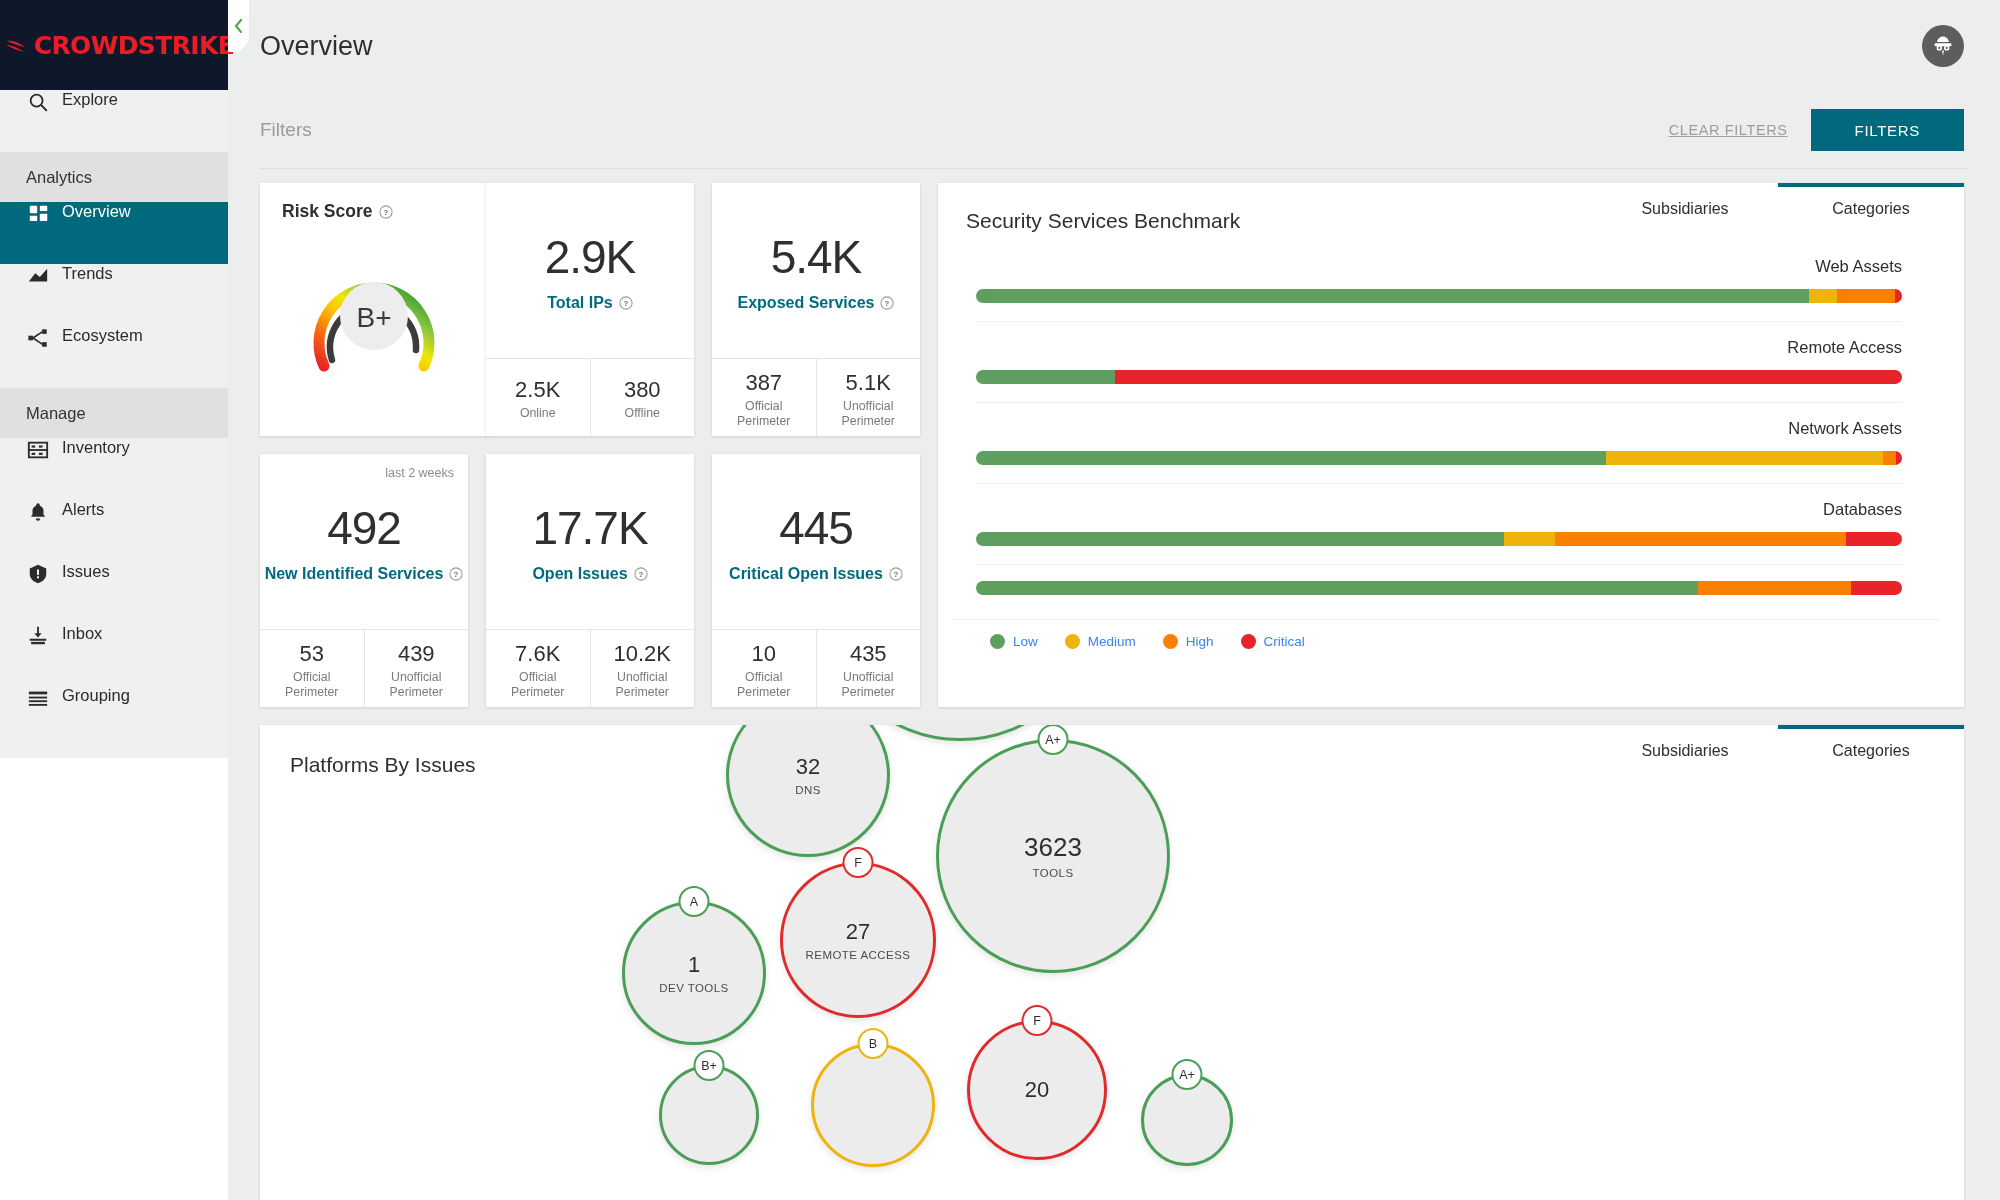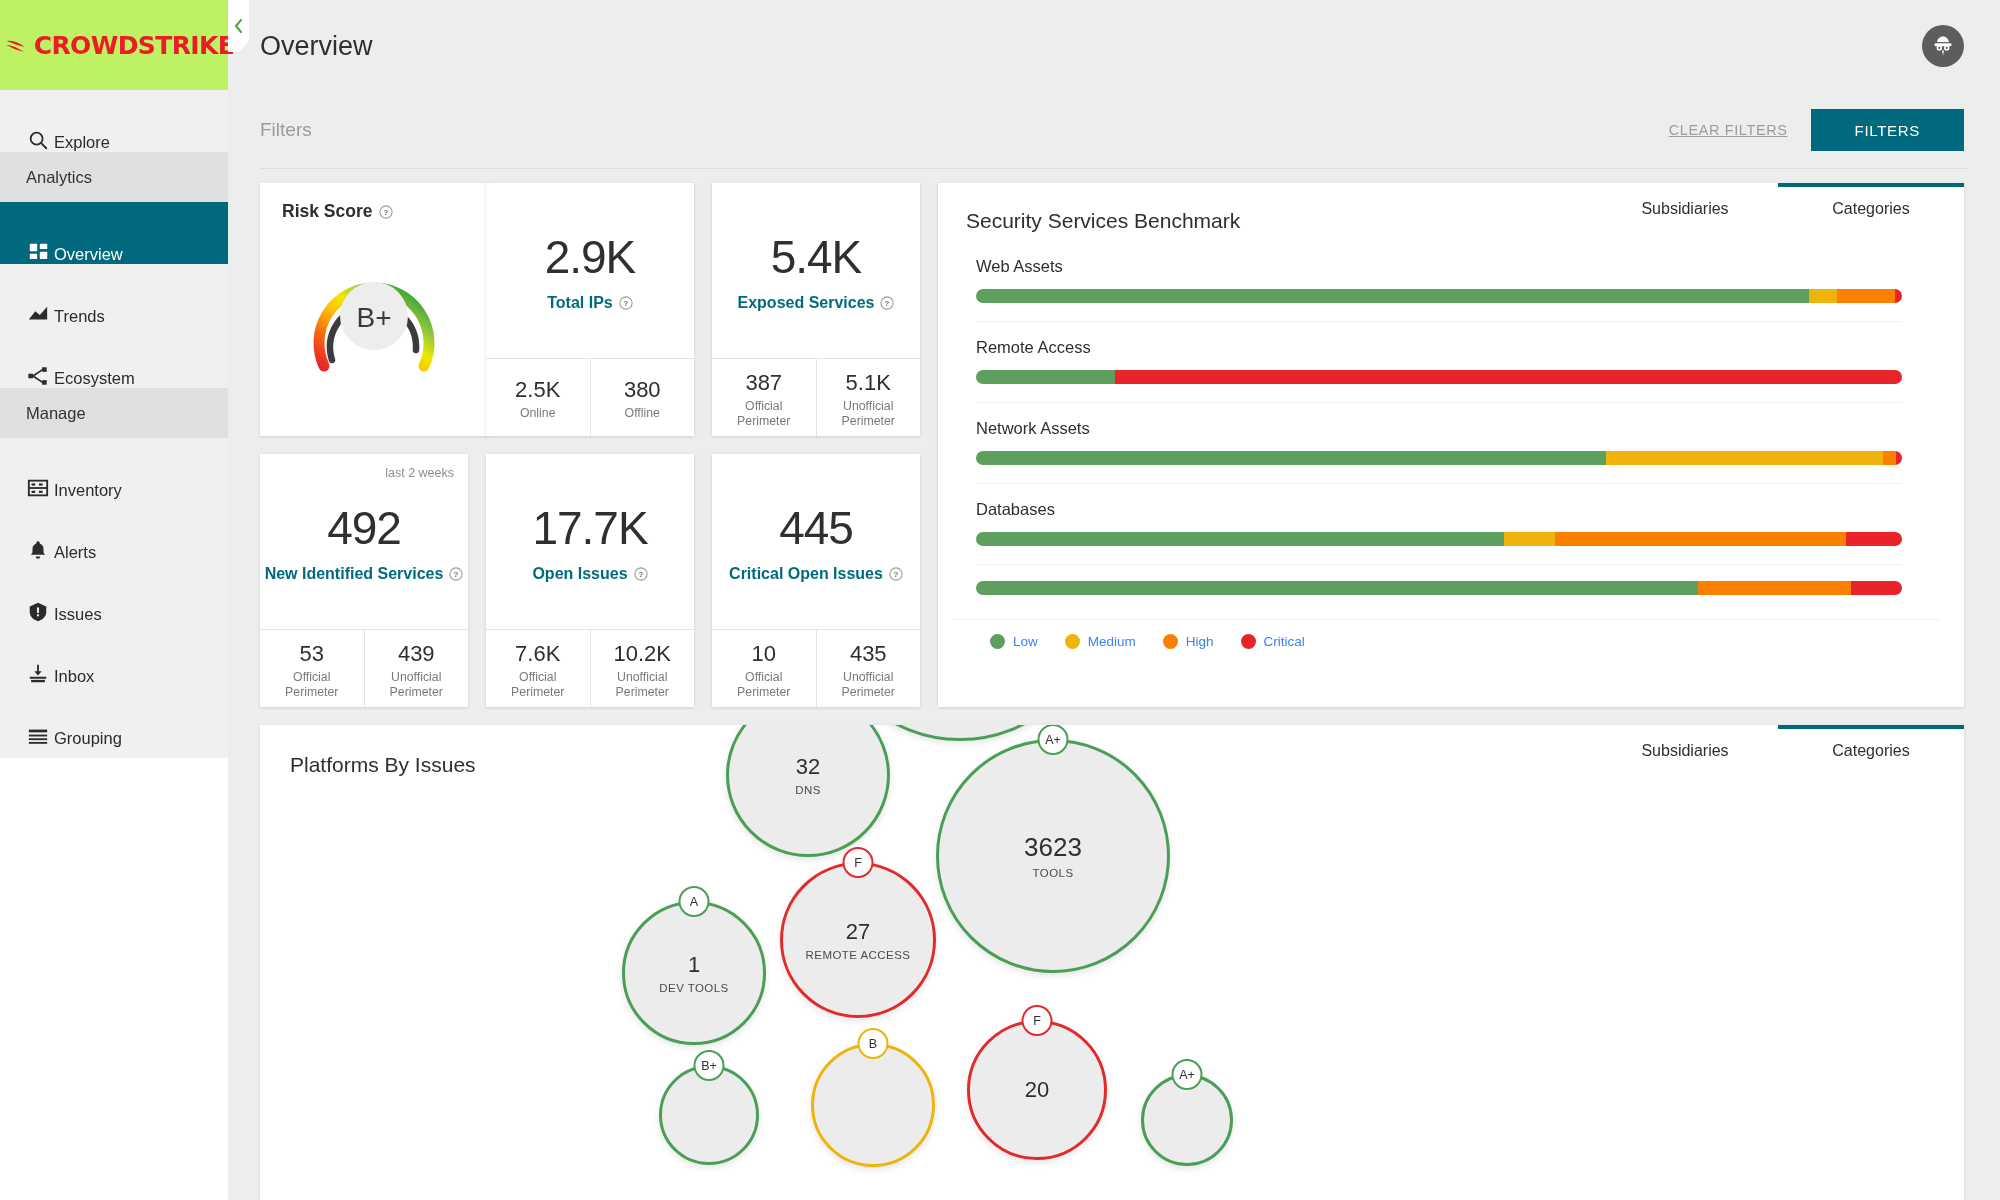--- a/index.html
+++ b/index.html
@@ -11,35 +11,35 @@
   }
   #app { position: relative; width: 2000px; height: 1200px; display: flex; background:#fff; }
 
   
   .sidebar {
     width: 228px; flex: 0 0 228px; height: 1200px;
     background: #ffffff; position: relative; z-index: 5;
   }
   .logo-wrap {
     height: 90px; display: flex; align-items: center; justify-content: center;
-    background: #bef264;
+    background: #0f172a;
   }
   .logo {
     display: flex; align-items: center; gap: 2px;
     transform: translateX(6px);
   }
   .logo-swoosh { width: 26px; height: 26px; flex:0 0 26px; }
   .logo-text {
     font-family: "DejaVu Sans", sans-serif;
     font-weight: 800; font-size: 25px; letter-spacing: -0.6px;
     color: #EC1C24; line-height: 1;
   }
   .nav { background: #f0f0f0; padding-bottom: 2px; }
   .nav-item {
-    display: flex; align-items: flex-end; gap: 4px;
+    display: flex; align-items: flex-start; gap: 12px;
     height: 62px; padding-left: 26px;
     color: #2b2b2b; font-size: 16.5px; cursor: pointer;
   }
   .nav-item .ic { width: 24px; height: 24px; flex: 0 0 24px; display:flex; align-items:center; justify-content:center; }
   .nav-item.active { background: #00697E; color: #fff; }
   .nav-group {
     height: 50px; display: flex; align-items: center;
     padding-left: 26px; background: #e0e0e0;
     font-size: 16.5px; color: #333; font-weight: 400;
   }
@@ -118,21 +118,21 @@
 
   
   .bench-card { flex: 1; height: 524px; position: relative; padding: 0; }
   .panel-tabs { position: absolute; top: 0; right: 0; display: flex; }
   .panel-tab {
     width: 186px; height: 48px; display:flex; align-items:center; justify-content:center;
     font-size: 16px; color: #2f2f2f; cursor: pointer; border-top: 4px solid transparent;
   }
   .panel-tab.active { border-top-color: #00697E; }
   .bench-title { font-size: 21px; color: #2f2f2f; padding: 26px 0 0 28px; }
-  .bench-rows { padding: 8px 62px 0 38px; }
+  .bench-rows { padding: 8px 62px 0 38px; text-align: right; }
   .bench-row { padding: 16px 0 18px 0; border-bottom: 1px solid #eeefef; }
   .bench-row:last-of-type { border-bottom: none; }
   .bench-lbl { font-size: 16.5px; color: #2f2f2f; margin-bottom: 13px; }
   .bar { height: 14px; border-radius: 7px; overflow: hidden; display: flex; width: 100%; }
   .seg { height: 100%; }
   .legend { display:flex; align-items:center; gap: 9px; padding: 14px 0 0 38px; border-top: 1px solid #eeefef; margin: 6px 24px 0 14px; }
   .lg-item { display:flex; align-items:center; gap: 8px; margin-right: 18px; }
   .lg-dot { width: 15px; height: 15px; border-radius: 50%; }
   .lg-txt { font-size: 13.5px; color: #3b82f6; }
 

